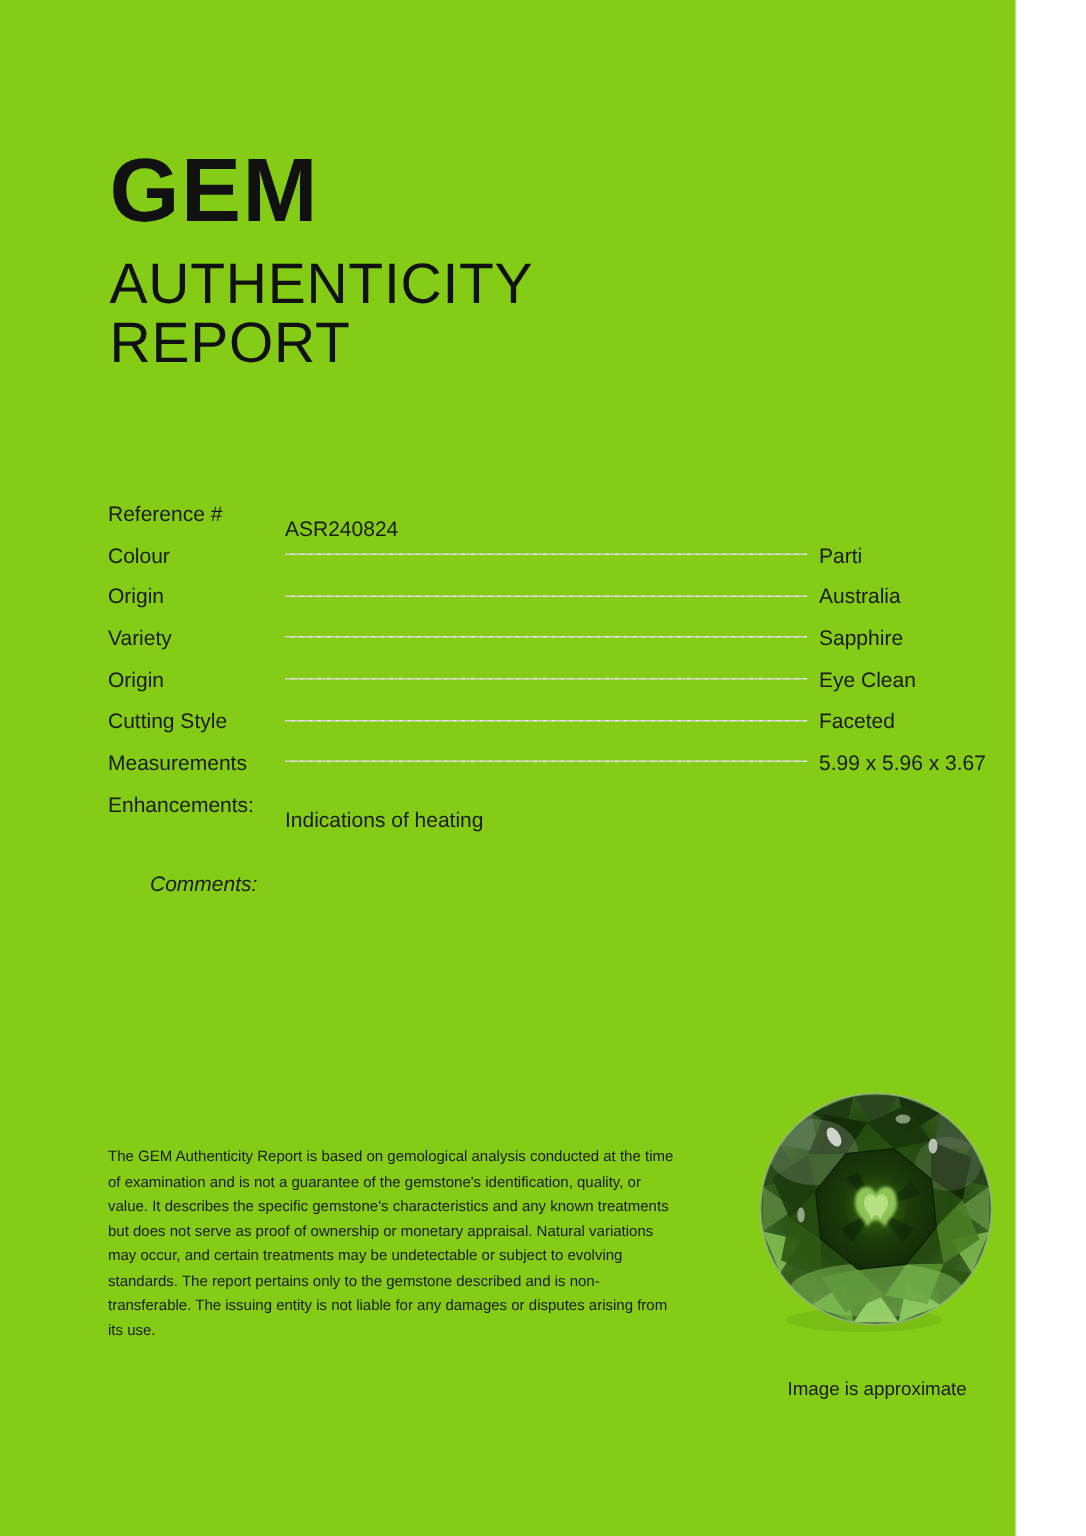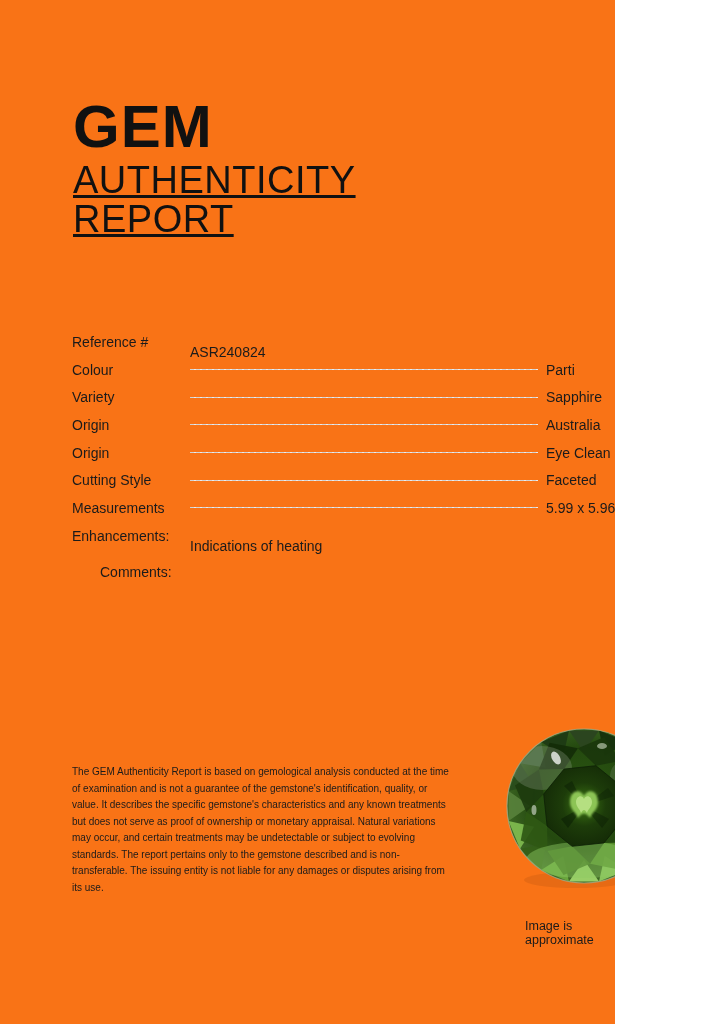--- a/index.html
+++ b/index.html
@@ -1,30 +1,30 @@
 <!DOCTYPE html>
 <html><head>
 <meta charset="utf-8">
 <style>
   html,body{margin:0;padding:0;background:#ffffff;}
   body{width:724px;height:1024px;font-family:"Liberation Sans",sans-serif;color:#1b1b1b;}
-  .page{position:relative;width:615px;height:1024px;overflow:hidden;background:#f97316;}
+  .page{position:relative;width:677px;height:1024px;overflow:hidden;background:#84cc16;}
 
   .title-block{position:absolute;left:73px;top:97px;}
   .title{font-size:60px;font-weight:700;line-height:1;letter-spacing:1px;color:#111;}
-  .subtitle{font-size:38px;font-weight:400;line-height:1.02;letter-spacing:.5px;margin-top:4px;width:312px;color:#111;text-decoration:underline;}
+  .subtitle{font-size:38px;font-weight:400;line-height:1.02;letter-spacing:.5px;margin-top:14px;width:312px;color:#111;}
 
   .fields{position:absolute;left:72px;top:328px;width:588px;}
   .frow{display:flex;align-items:center;height:27.7px;font-size:14px;}
   .flabel{flex:none;width:118px;white-space:nowrap;}
   .fleader{flex:1;height:1px;margin-right:8px;
            background:repeating-linear-gradient(to right,#d4d4d4 0 4px,#ececec 4px 6px);}
   .fvalue{flex:none;width:114px;white-space:nowrap;}
   .frow.no-leader .fvalue{width:auto;margin-top:20px;}
-  .frow.comments{margin-top:9px;}
+  .frow.comments{margin-top:26px;font-style:italic;}
   .frow.comments .flabel{padding-left:28px;width:146px;}
 
   .disclaimer{position:absolute;left:72px;top:764px;width:377px;
               font-size:10px;line-height:16.5px;color:#1b1b1b;}
 
   .gem-figure{position:absolute;left:504px;top:722px;width:160px;height:170px;}
   .caption{position:absolute;left:525px;top:919px;font-size:12.5px;color:#1b1b1b;}
 </style>
 </head>
 <body>
@@ -40,28 +40,28 @@
     <div class="frow no-leader">
       <span class="flabel">Reference #</span>
       <span class="fvalue">ASR240824</span>
     </div>
     <div class="frow">
       <span class="flabel">Colour</span>
       <span class="fleader"></span>
       <span class="fvalue">Parti</span>
     </div>
     <div class="frow">
+      <span class="flabel">Origin</span>
+      <span class="fleader"></span>
+      <span class="fvalue">Australia</span>
+    </div>
+    <div class="frow">
       <span class="flabel">Variety</span>
       <span class="fleader"></span>
       <span class="fvalue">Sapphire</span>
-    </div>
-    <div class="frow">
-      <span class="flabel">Origin</span>
-      <span class="fleader"></span>
-      <span class="fvalue">Australia</span>
     </div>
     <div class="frow">
       <span class="flabel">Origin</span>
       <span class="fleader"></span>
       <span class="fvalue">Eye Clean</span>
     </div>
     <div class="frow">
       <span class="flabel">Cutting Style</span>
       <span class="fleader"></span>
       <span class="fvalue">Faceted</span>

